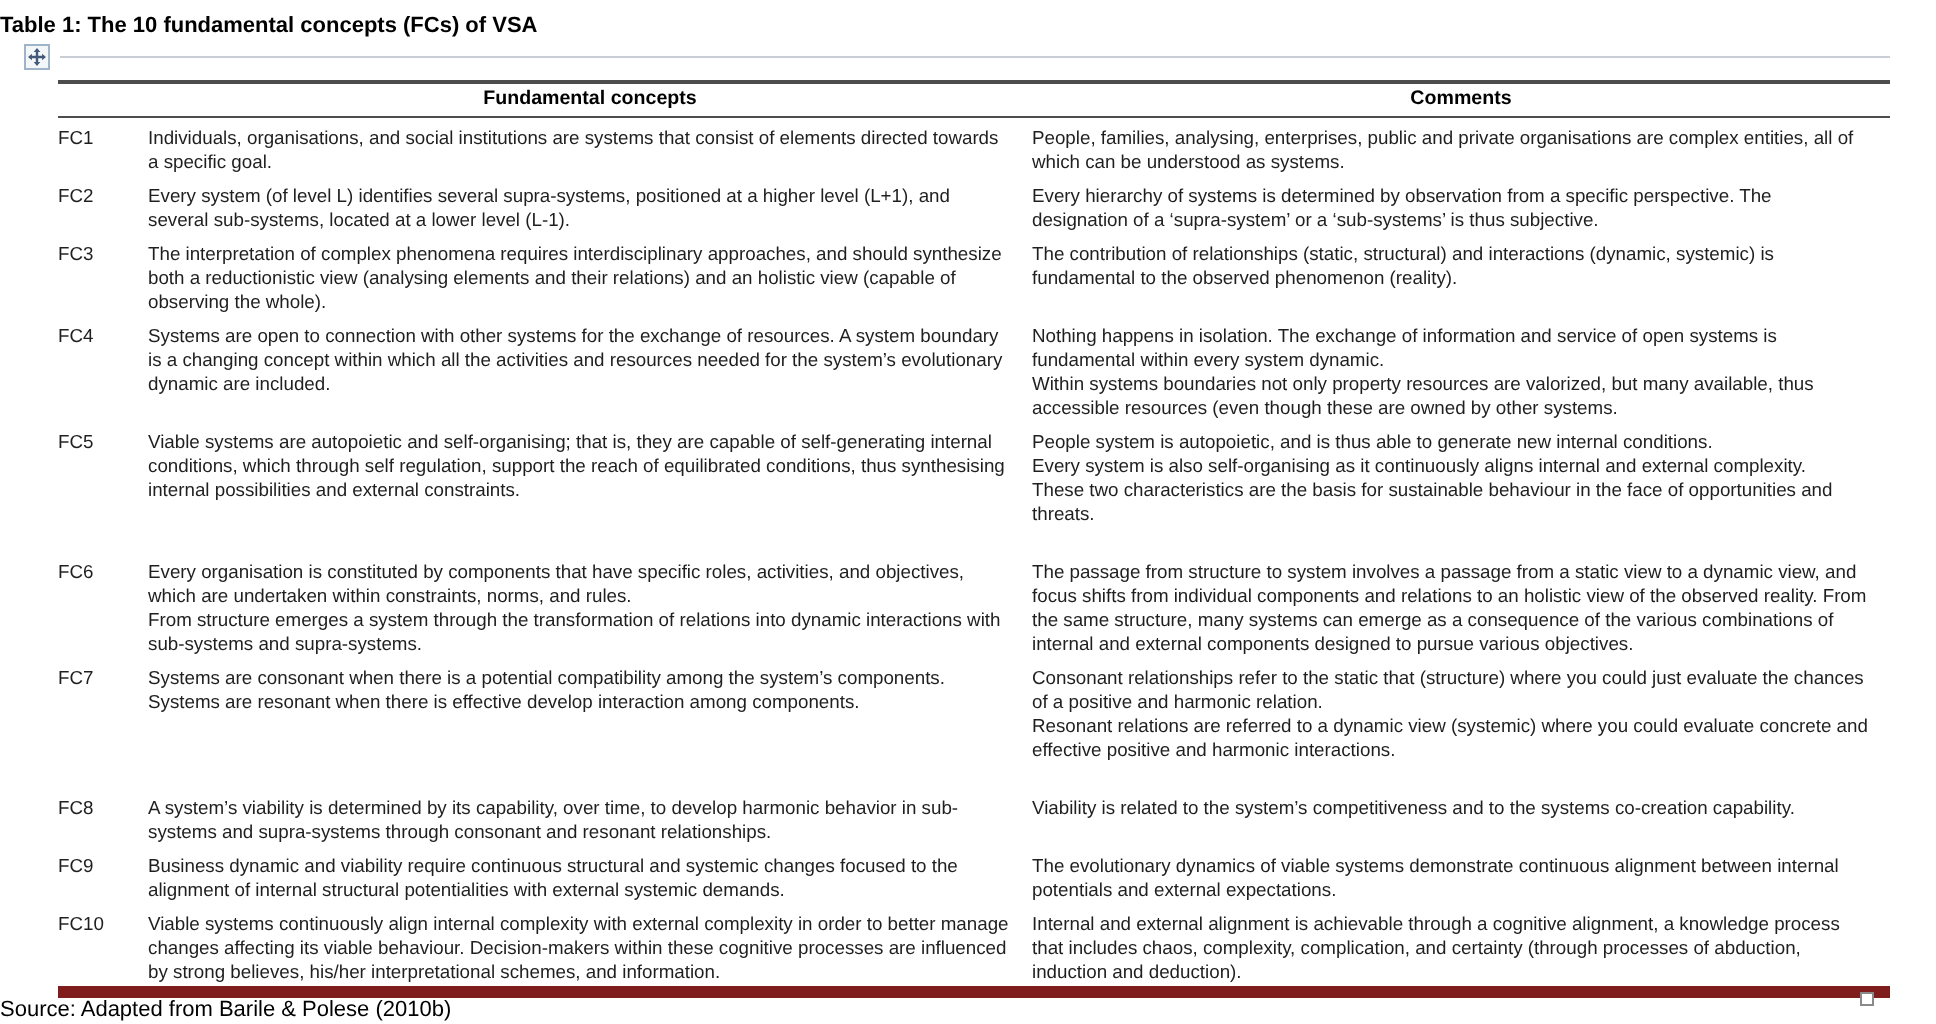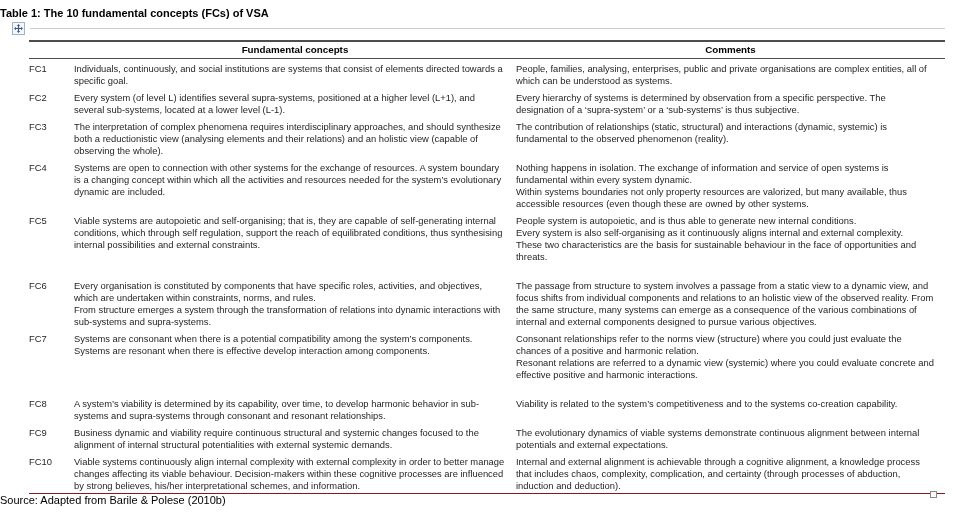--- a/index.html
+++ b/index.html
@@ -19,21 +19,21 @@
     display:flex;align-items:center;justify-content:center;box-sizing:border-box;
     cursor:move;
   }
   .pre-table-line{
     position:absolute;left:30px;right:23px;top:6px;height:0;
     border-top:1px solid #c9ced4;
   }
   .table-wrap{position:relative;margin:2px 23px 0 29px;}
   table.fc-table{
     width:100%;border-collapse:collapse;table-layout:fixed;
-    border-top:2px solid #4d4d4d;border-bottom:1px solid #7f1d1d;
+    border-top:2px solid #4d4d4d;border-bottom:6px solid #7f1d1d;
     font-size:9.4px;line-height:12px;
   }
   table.fc-table th{
     font-size:9.8px;font-weight:bold;text-align:center;color:#000;
     border-bottom:1px solid #4d4d4d;padding:2px 0 2px 0;
   }
   table.fc-table td{
     vertical-align:top;padding:4px 10px 1px 0;
   }
   td.col-fc{padding-left:3px;}
@@ -78,21 +78,21 @@
         <th>Fundamental concepts</th>
         <th>Comments</th>
       </tr>
     </thead>
     <tbody id="table-body">
         <tr>
           <td class="col-fc">
             <div class="para">FC1</div>
           </td>
           <td class="col-concept">
-            <div class="para">Individuals, continuously, and social institutions are systems that consist of elements directed towards a specific goal.</div>
+            <div class="para">Individuals, organisations, and social institutions are systems that consist of elements directed towards a specific goal.</div>
           </td>
           <td class="col-comments">
             <div class="para">People, families, analysing, enterprises, public and private organisations are complex entities, all of which can be understood as systems.</div>
           </td>
         </tr>
         <tr>
           <td class="col-fc">
             <div class="para">FC2</div>
           </td>
           <td class="col-concept">
@@ -153,21 +153,21 @@
         </tr>
         <tr>
           <td class="col-fc">
             <div class="para">FC7</div>
           </td>
           <td class="col-concept">
             <div class="para">Systems are consonant when there is a potential compatibility among the system’s components.</div>
             <div class="para">Systems are resonant when there is effective develop interaction among components.</div>
           </td>
           <td class="col-comments">
-            <div class="para">Consonant relationships refer to the norms view (structure) where you could just evaluate the chances of a positive and harmonic relation.</div>
+            <div class="para">Consonant relationships refer to the static that (structure) where you could just evaluate the chances of a positive and harmonic relation.</div>
             <div class="para">Resonant relations are referred to a dynamic view (systemic) where you could evaluate concrete and effective positive and harmonic interactions.</div>
             <div class="para"></div>
           </td>
         </tr>
         <tr>
           <td class="col-fc">
             <div class="para">FC8</div>
           </td>
           <td class="col-concept">
             <div class="para">A system’s viability is determined by its capability, over time, to develop harmonic behavior in sub-systems and supra-systems through consonant and resonant relationships.</div>

